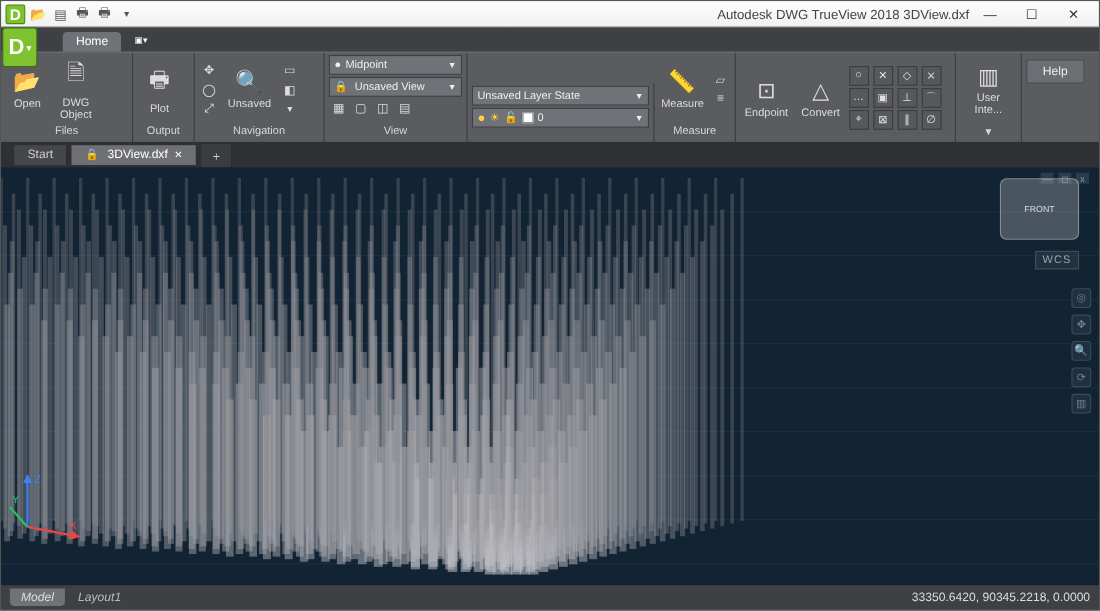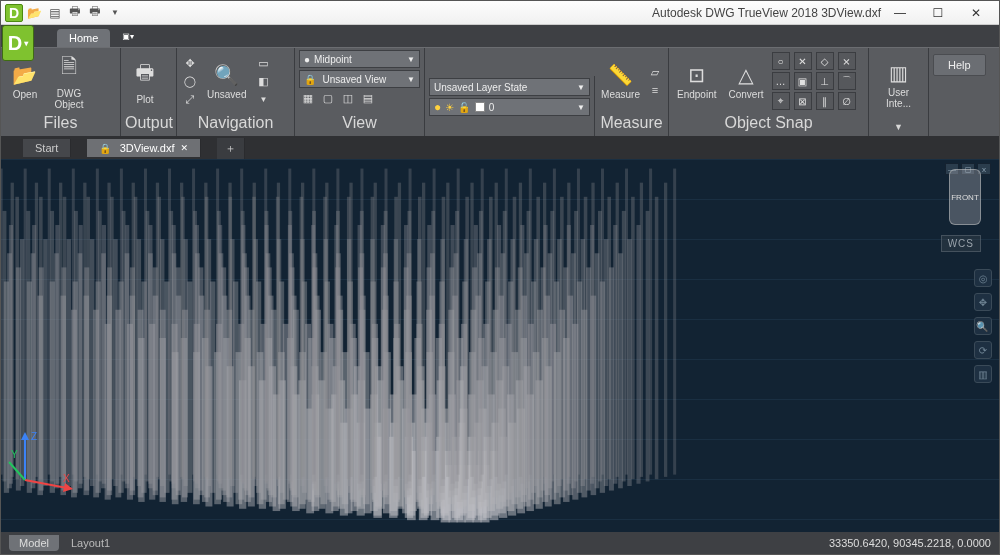--- a/index.html
+++ b/index.html
@@ -15,55 +15,55 @@
   .winbtns div { width:38px; height:22px; display:flex;align-items:center;justify-content:center; color:#333; font-size:12px;}
   
   .tabrow { height:22px; background:#3e4044; display:flex; align-items:flex-end; padding-left:56px;}
   .tabrow .hometab { background:#6f7277;color:#fff;padding:3px 12px;border-radius:4px 4px 0 0;font-size:11px;}
   .tabrow .bullet{ color:#fff; margin-left:12px; font-size:8px; align-self:center;}
   .appbtn { position:absolute; left:2px; top:25px; width:32px;height:36px;background:#7fc22f;border:1px solid #3f6c13;border-radius:3px;display:flex;align-items:center;justify-content:center;color:#fff;font-size:20px;font-weight:bold;}
   
   .ribbon { flex:0 0 78px; background:#5a5c60; display:flex; border-top:1px solid #6b6d71;border-bottom:1px solid #2f3033;}
   .panel { border-right:1px solid #3a3c40; display:flex; flex-direction:column; padding:2px 4px; }
   .panel .body { flex:1; display:flex; align-items:center; gap:4px;}
-  .panel .label { text-align:center; font-size:16px; color:#d8d8d8; padding:2px 0;}
+  .panel .label { text-align:center; font-size:10px; color:#d8d8d8; padding:2px 0;}
   .bigbtn { display:flex; flex-direction:column; align-items:center; justify-content:center; min-width:40px; padding:2px 4px; gap:2px;}
   .bigbtn .ic { font-size:20px; color:#ddd;}
   .bigbtn span { font-size:10px; text-align:center; line-height:11px;}
   .smallcol { display:flex; flex-direction:column; gap:2px;}
   .smallbtn { width:18px;height:16px;display:flex;align-items:center;justify-content:center;color:#ddd;font-size:11px;}
   .combo { height:18px; background:#6f7277; border:1px solid #3d3f43; display:flex; align-items:center; padding:0 4px; font-size:10px; color:#eee; gap:4px;}
   .combo .arr{margin-left:auto;font-size:8px;}
   .helpbtn{ background:#6b6e73;border:1px solid #4a4c50;padding:4px 14px;font-size:11px;color:#eee;border-radius:2px;}
   
-  .doctabs { height:22px; background:#2f3033; display:flex; align-items:center; padding-left:22px; gap:16px;}
+  .doctabs { height:22px; background:#2f3033; display:flex; align-items:center; padding-left:12px; gap:4px;}
   .dtab { padding:3px 12px; font-size:11px; color:#ccc; background:#45474b; border-right:1px solid #2a2b2e; display:flex;align-items:center;gap:6px;}
   .dtab.active { background:#6e7074; color:#fff;}
   .dtab .x{font-size:9px;}
   .dtab.plus{background:#3a3c40;padding:3px 8px;}
   
   .viewport { flex:1; background:#122333; position:relative; overflow:hidden;}
   .gridfloor { position:absolute; inset:0; background:
      linear-gradient(#1a2f42 1px, transparent 1px) 0 0/100% 40px,
      #122333;}
   .pillars { position:absolute; inset:0;}
   .pillars svg { width:100%; height:100%;}
   
   .ucs { position:absolute; left:14px; bottom:40px; }
   .ucs svg{overflow:visible;}
-  .navcube { position:absolute; right:18px; top:10px; width:32px;height:56px; background:rgba(180,180,185,.35); border:1px solid rgba(200,200,200,.5); border-radius:6px; display:flex;align-items:center;justify-content:center; font-size:8px; color:#ddd;}
+  .navcube { position:absolute; right:18px; top:10px; width:72px;height:56px; background:rgba(180,180,185,.35); border:1px solid rgba(200,200,200,.5); border-radius:6px; display:flex;align-items:center;justify-content:center; font-size:8px; color:#ddd;}
   .wcs { position:absolute; right:18px; top:76px; color:#9aa3ab; font-size:10px; letter-spacing:1px; background:rgba(60,70,80,.4);padding:2px 6px;border:1px solid rgba(120,130,140,.4);}
   .navcol { position:absolute; right:6px; top:110px; width:20px; display:flex;flex-direction:column; gap:6px; align-items:center;}
   .navcol div{ width:18px;height:18px; border:1px solid #3a4a58; background:#1e3042; border-radius:3px; color:#6f8494; display:flex;align-items:center;justify-content:center;font-size:10px;}
   .viewctrl { position:absolute; right:8px; top:4px; display:flex; gap:2px;}
   .viewctrl div{ width:14px;height:12px;background:#2b3d4d;border:1px solid #152230;color:#8da2b2;font-size:8px;display:flex;align-items:center;justify-content:center;}
   
   .status { height:22px; background:#3e4044; display:flex; align-items:center; padding:0 8px; color:#ddd; font-size:11px;}
   .layouttabs { display:flex; gap:0; }
-  .ltab { padding:2px 10px; background:#6f7277; border-radius:0 0 4px 4px; margin-right:2px;}
+  .ltab { padding:2px 10px; background:#6f7277; border-radius:0 0 4px 4px; margin-right:2px;font-style:italic;}
   .ltab.inactive { background:#3e4044; color:#bbb;}
   .status .coords{ margin-left:auto;}
   .lockico{ font-size:10px;color:#e4c95b;margin-right:2px;}
   .bulb{color:#ffd23e;font-size:12px;}
   .layerstrip{display:flex;align-items:center;gap:4px;}
   .snapico{width:18px;height:18px;border:1px solid #3b3d41;background:#56585c;display:flex;align-items:center;justify-content:center;font-size:10px;color:#e0e0e0;}
 </style>
 </head>
 <body>
 
@@ -204,21 +204,20 @@
           <div class="snapico">…</div>
           <div class="snapico">▣</div>
           <div class="snapico">⊥</div>
           <div class="snapico">⌒</div>
           <div class="snapico">⌖</div>
           <div class="snapico">⊠</div>
           <div class="snapico">∥</div>
           <div class="snapico">∅</div>
         </div>
       </div>
-      <div class="label">Object Snap</div>
     </div>
     <div class="panel" style="width:60px;">
       <div class="body">
         <div class="bigbtn">
             <div class="ic">▥</div>
             <span>User Inte...</span>
           </div>
       </div>
       <div class="label" style="font-size:9px;">▼</div>
     </div>

